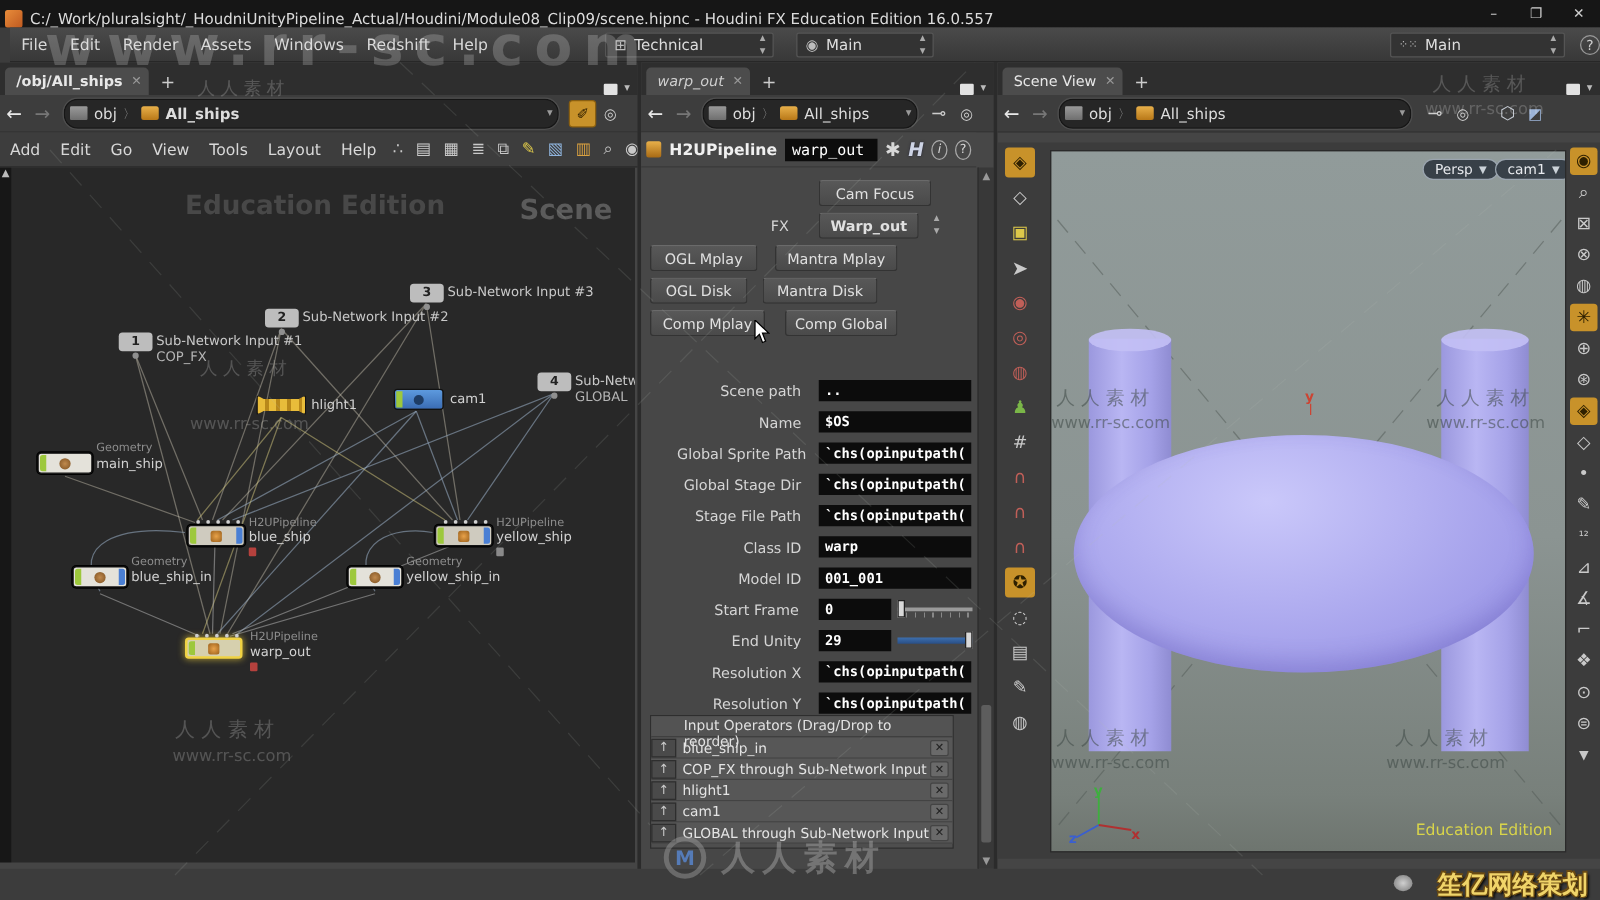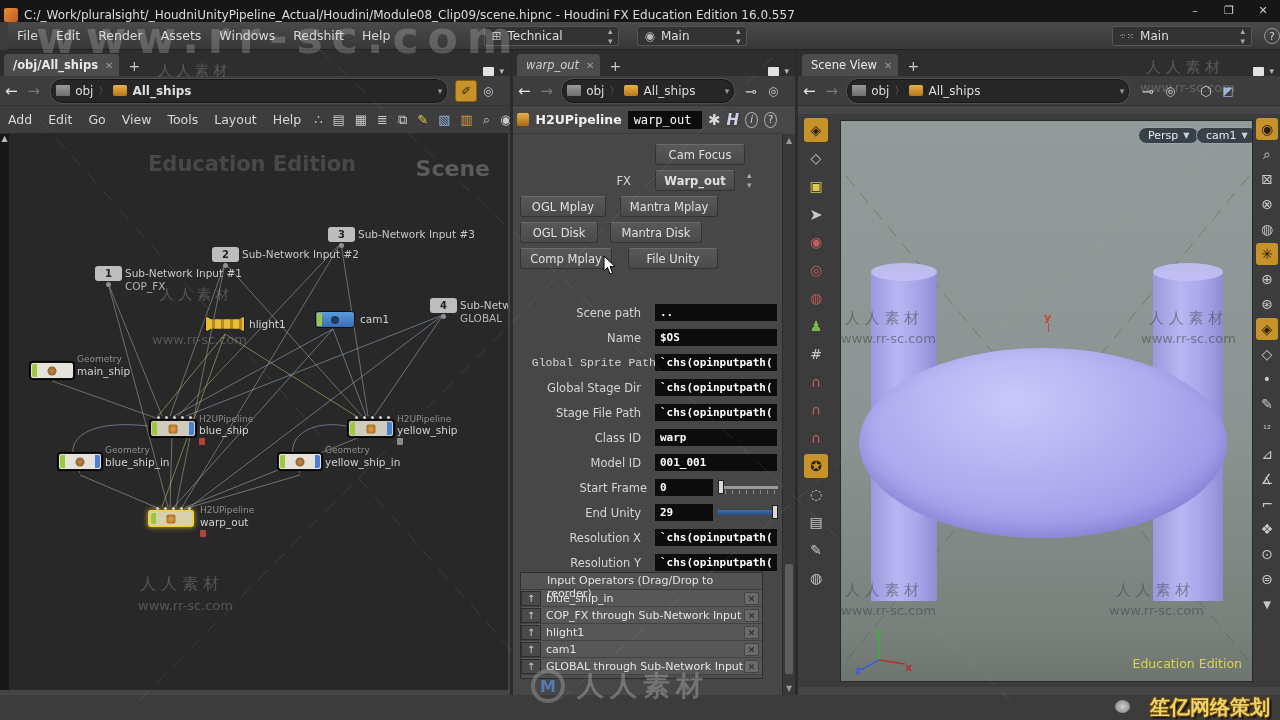--- a/index.html
+++ b/index.html
@@ -420,42 +420,42 @@
       <div class="pbtn abs bold" style="left:142px; top:64px; width:80px; height:21px;">
           <span>Warp_out</span>
         </div>
       <span class="abs spin" style="left:226px; top:64px;">▴<br>▾</span>
 
       <div class="pbtn abs" style="left:7px; top:90px; width:86px; height:21px;">OGL Mplay</div>
       <div class="pbtn abs" style="left:107px; top:90px; width:98px; height:21px;">Mantra Mplay</div>
       <div class="pbtn abs" style="left:7px; top:116px; width:78px; height:21px;">OGL Disk</div>
       <div class="pbtn abs" style="left:97px; top:116px; width:92px; height:21px;">Mantra Disk</div>
       <div class="pbtn abs" style="left:7px; top:142px; width:92px; height:21px;">Comp Mplay</div>
-      <div class="pbtn abs" style="left:115px; top:142px; width:90px; height:21px;">File Unity</div>
+      <div class="pbtn abs" style="left:115px; top:142px; width:90px; height:21px;">Comp Global</div>
 
       <svg class="overlay cursor" style="left:90px; top:150px;" viewBox="0 0 13 19">
         <polygon points="1,0 1,15 4.5,11.5 7,18 9.5,17 7,10.5 12,10.5" fill="#fff" stroke="#000" stroke-width="1"></polygon>
       </svg>
 
       <span class="abs flabel" style="left:2px; top:200px;">Scene path</span>
       <div class="abs fval" style="left:142px; top:198px; width:122px;">..</div>
       <span class="abs flabel" style="left:2px; top:225px;">Name</span>
       <div class="abs fval" style="left:142px; top:223px; width:122px;">$OS</div>
-      <span class="abs flabel" style="left:17px; top:250px;font-family:Liberation Mono, monospace;">Global Sprite Path</span>
+      <span class="abs flabel" style="left:6px; top:250px;">Global Sprite Path</span>
       <div class="abs fval" style="left:142px; top:248px; width:122px;">`chs(opinputpath(</div>
       <span class="abs flabel" style="left:2px; top:275px;">Global Stage Dir</span>
       <div class="abs fval" style="left:142px; top:273px; width:122px;">`chs(opinputpath(</div>
       <span class="abs flabel" style="left:2px; top:300px;">Stage File Path</span>
       <div class="abs fval" style="left:142px; top:298px; width:122px;">`chs(opinputpath(</div>
       <span class="abs flabel" style="left:2px; top:325px;">Class ID</span>
       <div class="abs fval" style="left:142px; top:323px; width:122px;">warp</div>
       <span class="abs flabel" style="left:2px; top:350px;">Model ID</span>
       <div class="abs fval" style="left:142px; top:348px; width:122px;">001_001</div>
 
-      <span class="abs flabel" style="left:8px; top:375px;">Start Frame</span>
+      <span class="abs flabel" style="left:0; top:375px;">Start Frame</span>
       <div class="abs fval" style="left:142px; top:373px; width:58px;">0</div>
       <div class="abs slider" style="left:205px; top:373px; width:60px;">
         <span class="track"></span>
           <span class="ticks"></span>
           <span class="handle" style="left:0;"></span>
       </div>
       <span class="abs flabel" style="left:2px; top:400px;">End Unity</span>
       <div class="abs fval" style="left:142px; top:398px; width:58px;">29</div>
       <div class="abs slider filled" style="left:205px; top:398px; width:60px;">
         <span class="track"></span>

